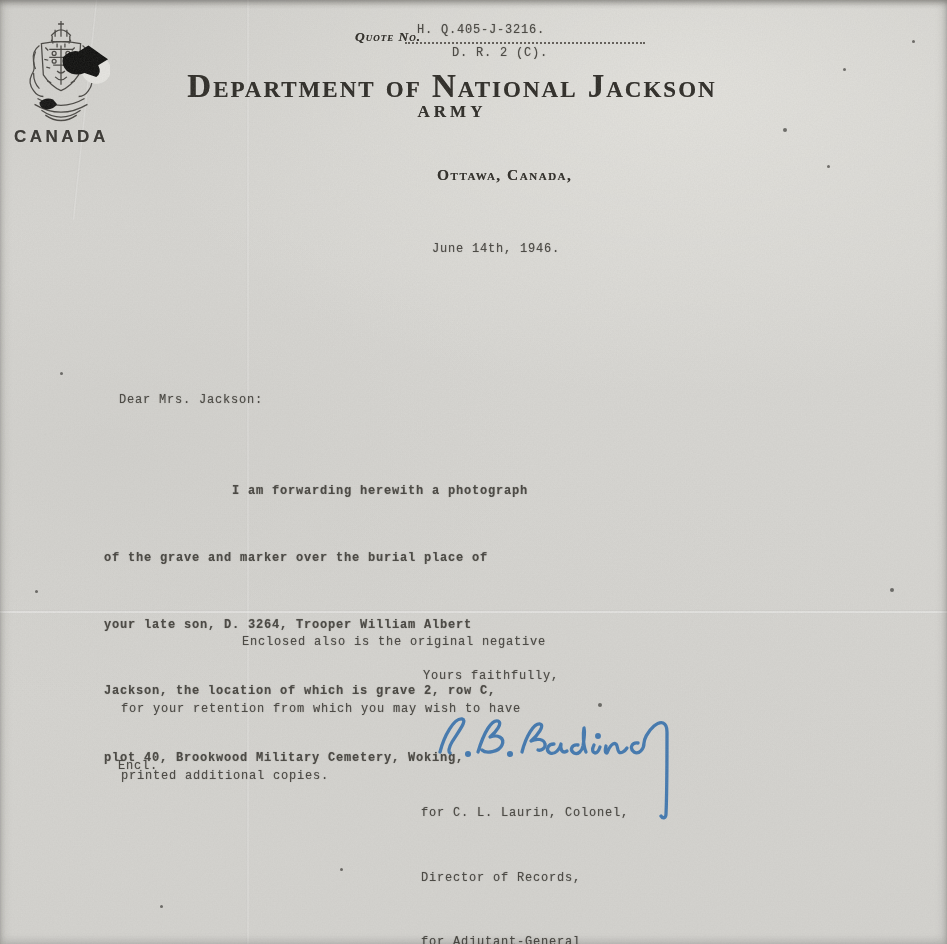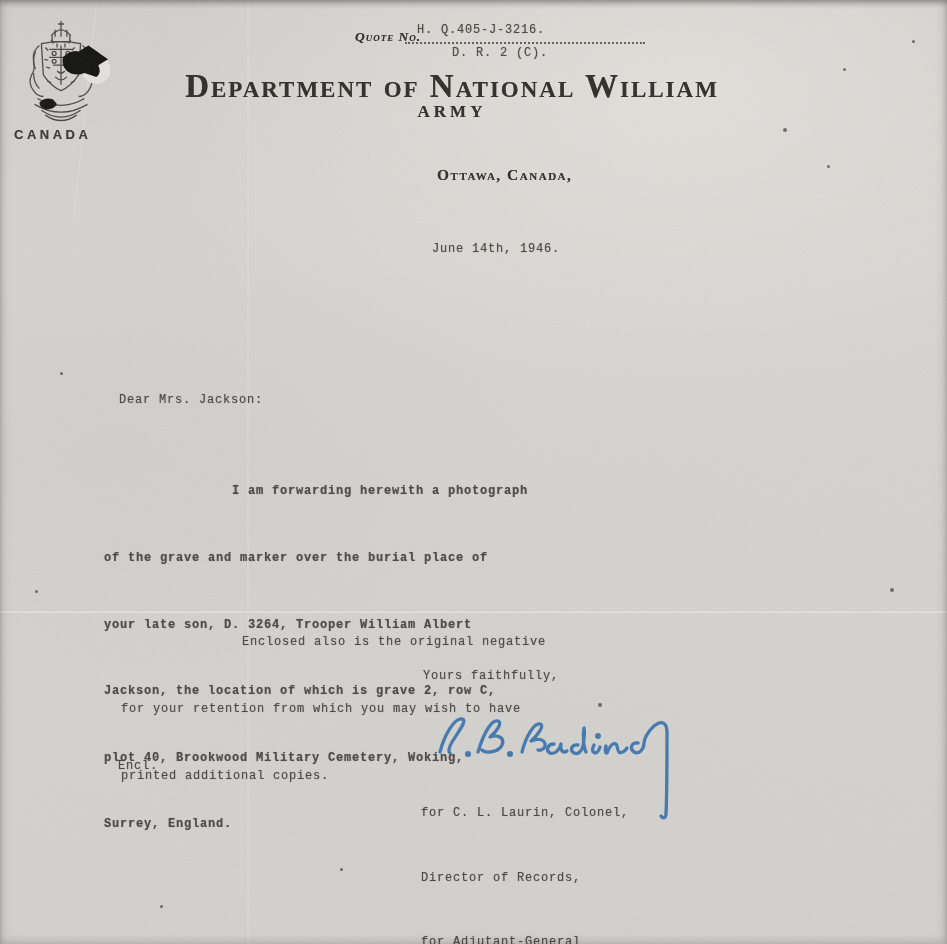--- a/index.html
+++ b/index.html
@@ -30,21 +30,21 @@
   .printed{
     font-variant:small-caps;font-weight:bold;color:#2b2924;
     text-shadow:0 0 0.5px rgba(43,41,36,0.6);
   }
   .dept-title{font-size:33px;letter-spacing:2px;text-align:center;width:660px;}
   .branch{font-size:17px;letter-spacing:4px;text-align:center;width:660px;font-weight:bold;color:#2b2924;text-shadow:0 0 0.5px rgba(43,41,36,0.6);}
   .quote-label{font-size:13.5px;letter-spacing:1px;font-style:italic;}
   .location-line{font-size:15.5px;letter-spacing:1.5px;}
   .crest-label{
     font-family:"Liberation Sans","DejaVu Sans",sans-serif;
-    font-weight:bold;font-size:13px;letter-spacing:3.5px;color:#35332f;
+    font-weight:bold;font-size:17px;letter-spacing:3.5px;color:#35332f;
     text-shadow:0 0 0.5px rgba(53,51,47,0.5);
   }
   .quote-dots{width:240px;height:16px;border-bottom:2px dotted rgba(62,58,52,0.8);}
   .para{line-height:22.2px;}
   .ind1{padding-left:128px;}
   .ind2{padding-left:121px;}
   .addr{line-height:22px;}
   .signoff{line-height:21.5px;}
   .crease-h{
     left:0;top:610px;width:947px;height:4px;pointer-events:none;
@@ -100,36 +100,35 @@
       <path d="M28,88 Q34,82 42,85 L46,90 Q42,96 34,95 Q28,93 28,88 Z" fill="#111110"></path>
     </svg>
   </div>
   <div class="abs crest-label" style="left:14px;top:127px;">CANADA</div>
 
   <div class="abs printed quote-label" style="left:355px;top:29px;">Quote No.</div>
   <div class="abs quote-dots" style="left:405px;top:26px;"></div>
   <div class="abs typed" style="left:417px;top:23px;">H. Q.405-J-3216.</div>
   <div class="abs typed" style="left:452px;top:46px;">D. R. 2 (C).</div>
 
-  <div class="abs printed dept-title" style="left:122px;top:68px;">Department of National William</div>
+  <div class="abs printed dept-title" style="left:122px;top:68px;">Department of National Jackson</div>
   <div class="abs branch" style="left:122px;top:102px;">ARMY</div>
   <div class="abs printed location-line" style="left:437px;top:166px;">Ottawa, Canada,</div>
 
   <div class="abs typed" style="left:432px;top:242px;">June 14th, 1946.</div>
 
 
   <div class="abs typed" style="left:119px;top:393px;">Dear Mrs. Jackson:</div>
 
   <div class="abs typed para" style="left:104px;top:436px;font-weight:bold;">
     <div class="ind1">I am forwarding herewith a photograph</div>
     <div>of the grave and marker over the burial place of</div>
     <div>your late son, D. 3264, Trooper William Albert</div>
     <div>Jackson, the location of which is grave 2, row C,</div>
     <div>plot 40, Brookwood Military Cemetery, Woking,</div>
-    <div>Surrey, England.</div>
   </div>
 
   <div class="abs typed" style="left:423px;top:669px;">Yours faithfully,</div>
 
   <div class="abs typed para" style="left:121px;top:587px;">
     <div class="ind2">Enclosed also is the original negative</div>
     <div>for your retention from which you may wish to have</div>
     <div>printed additional copies.</div>
   </div>
 

